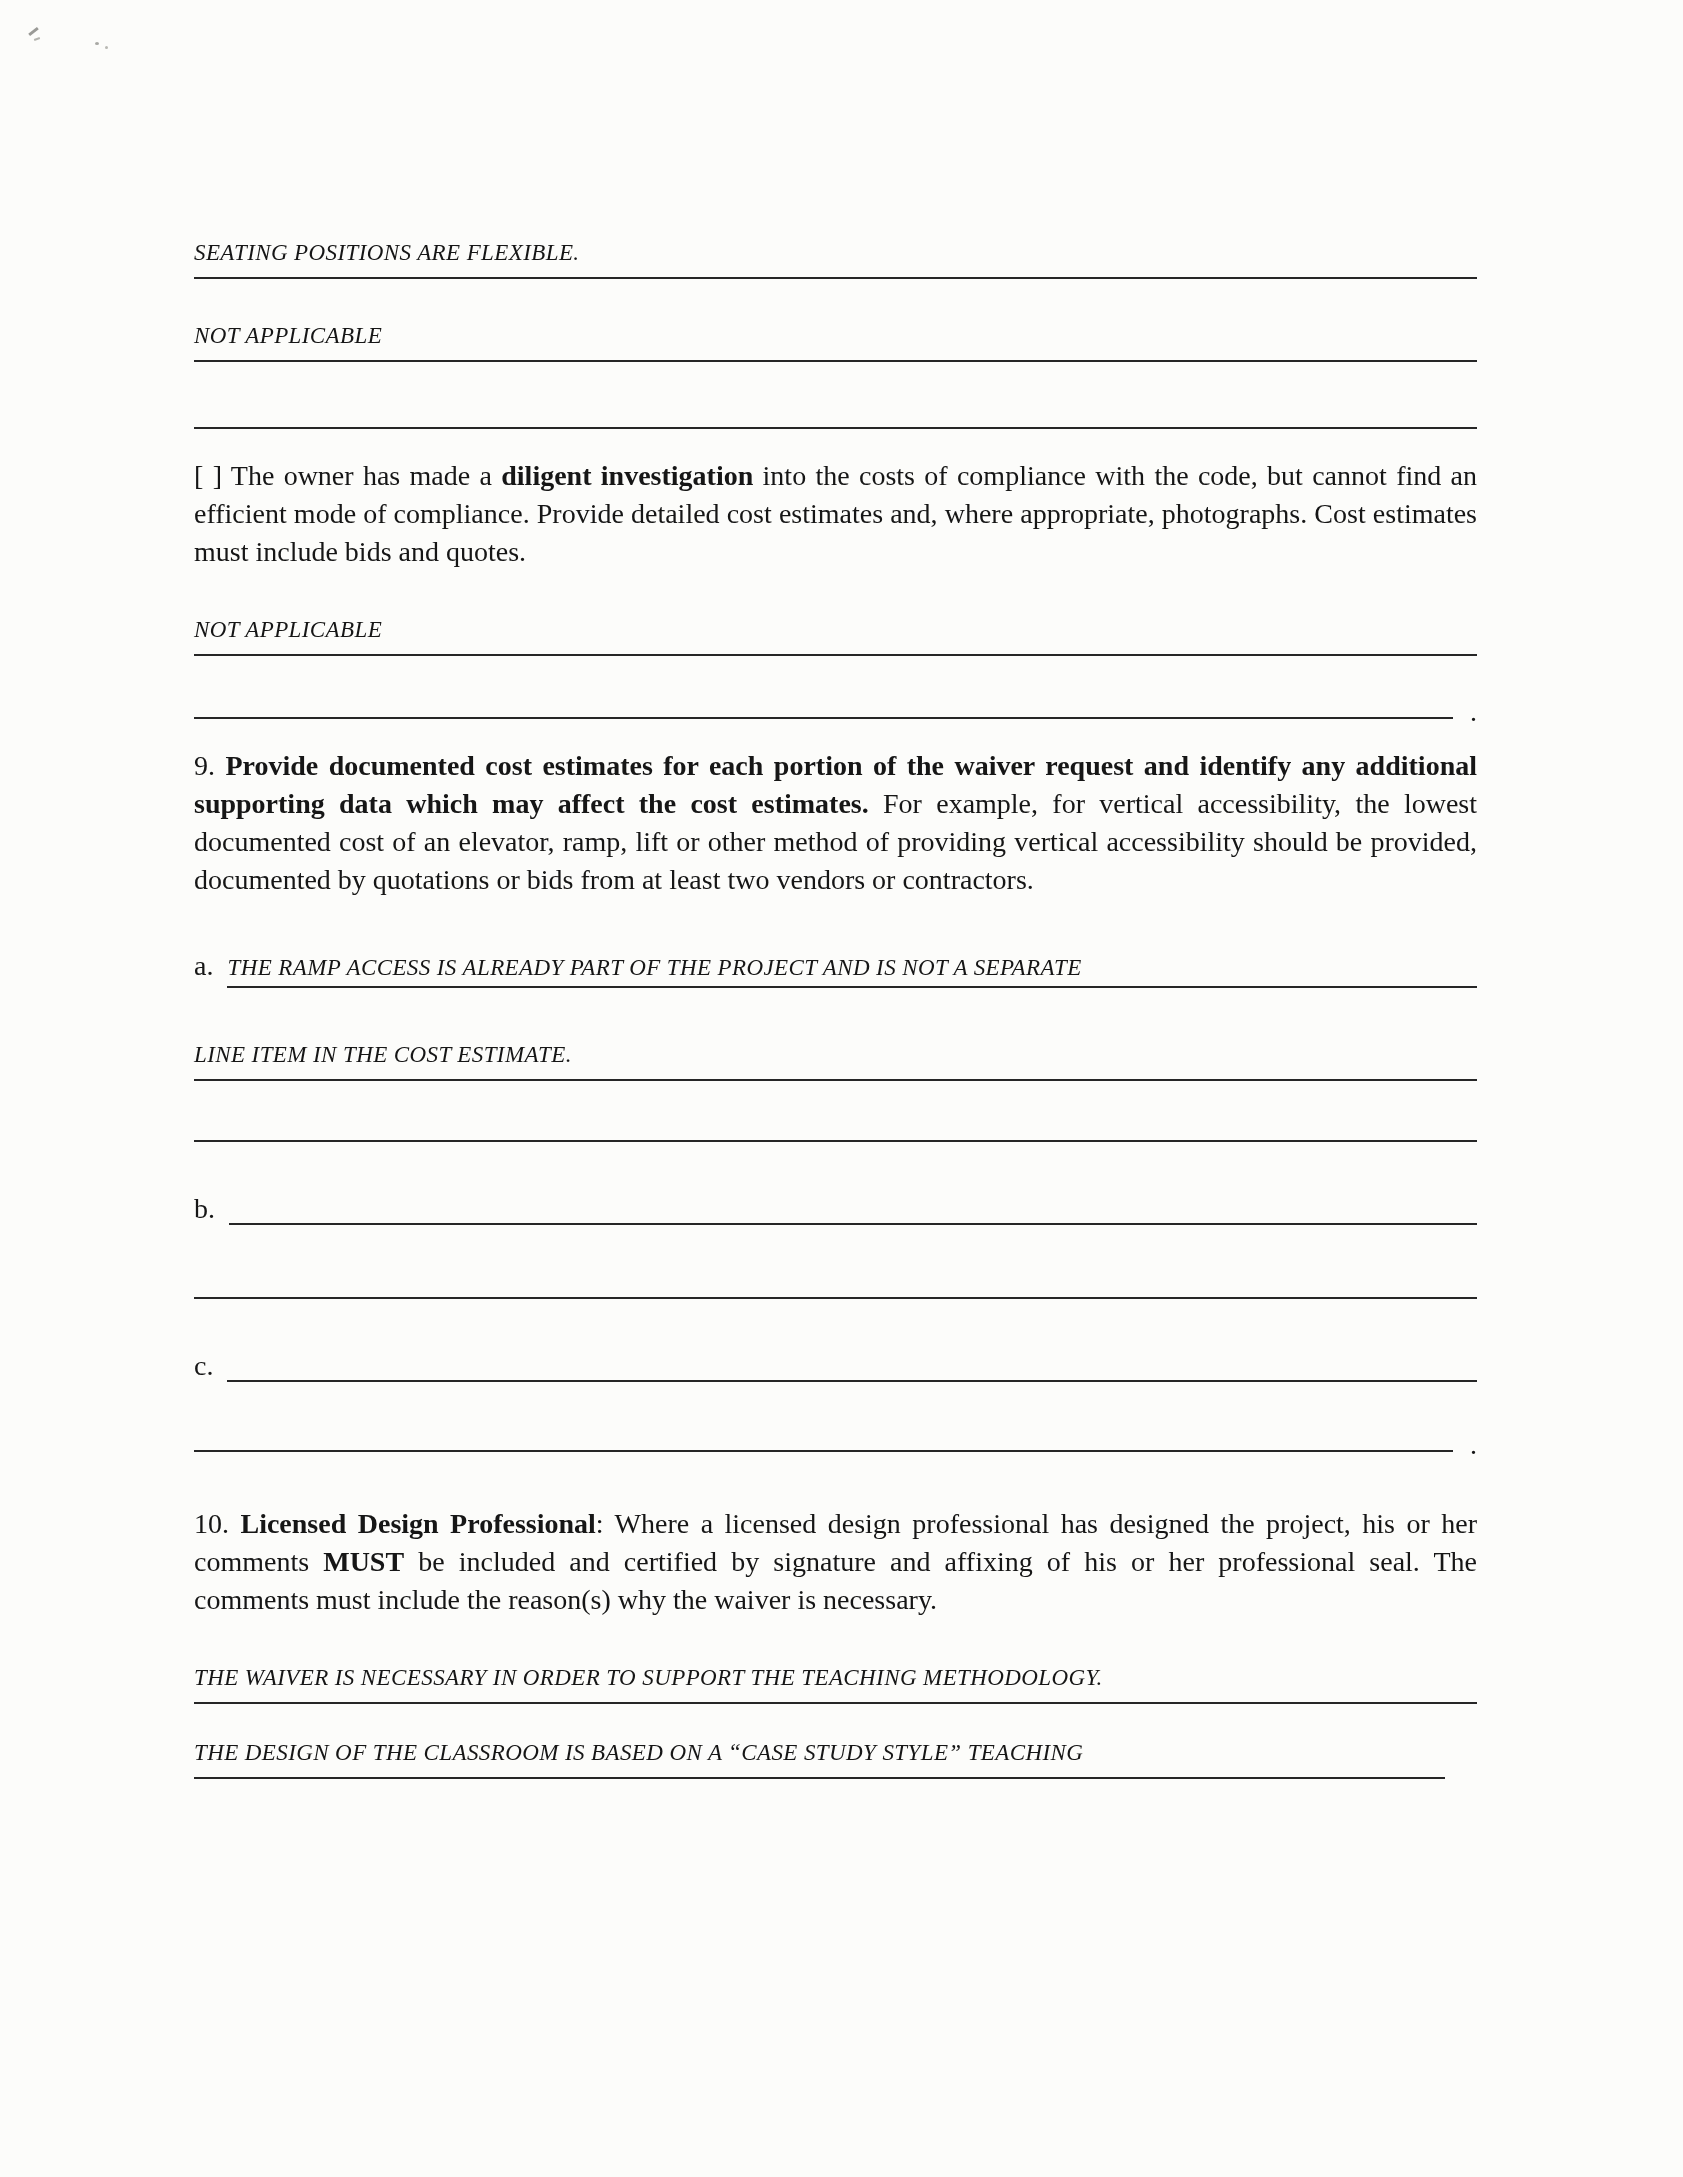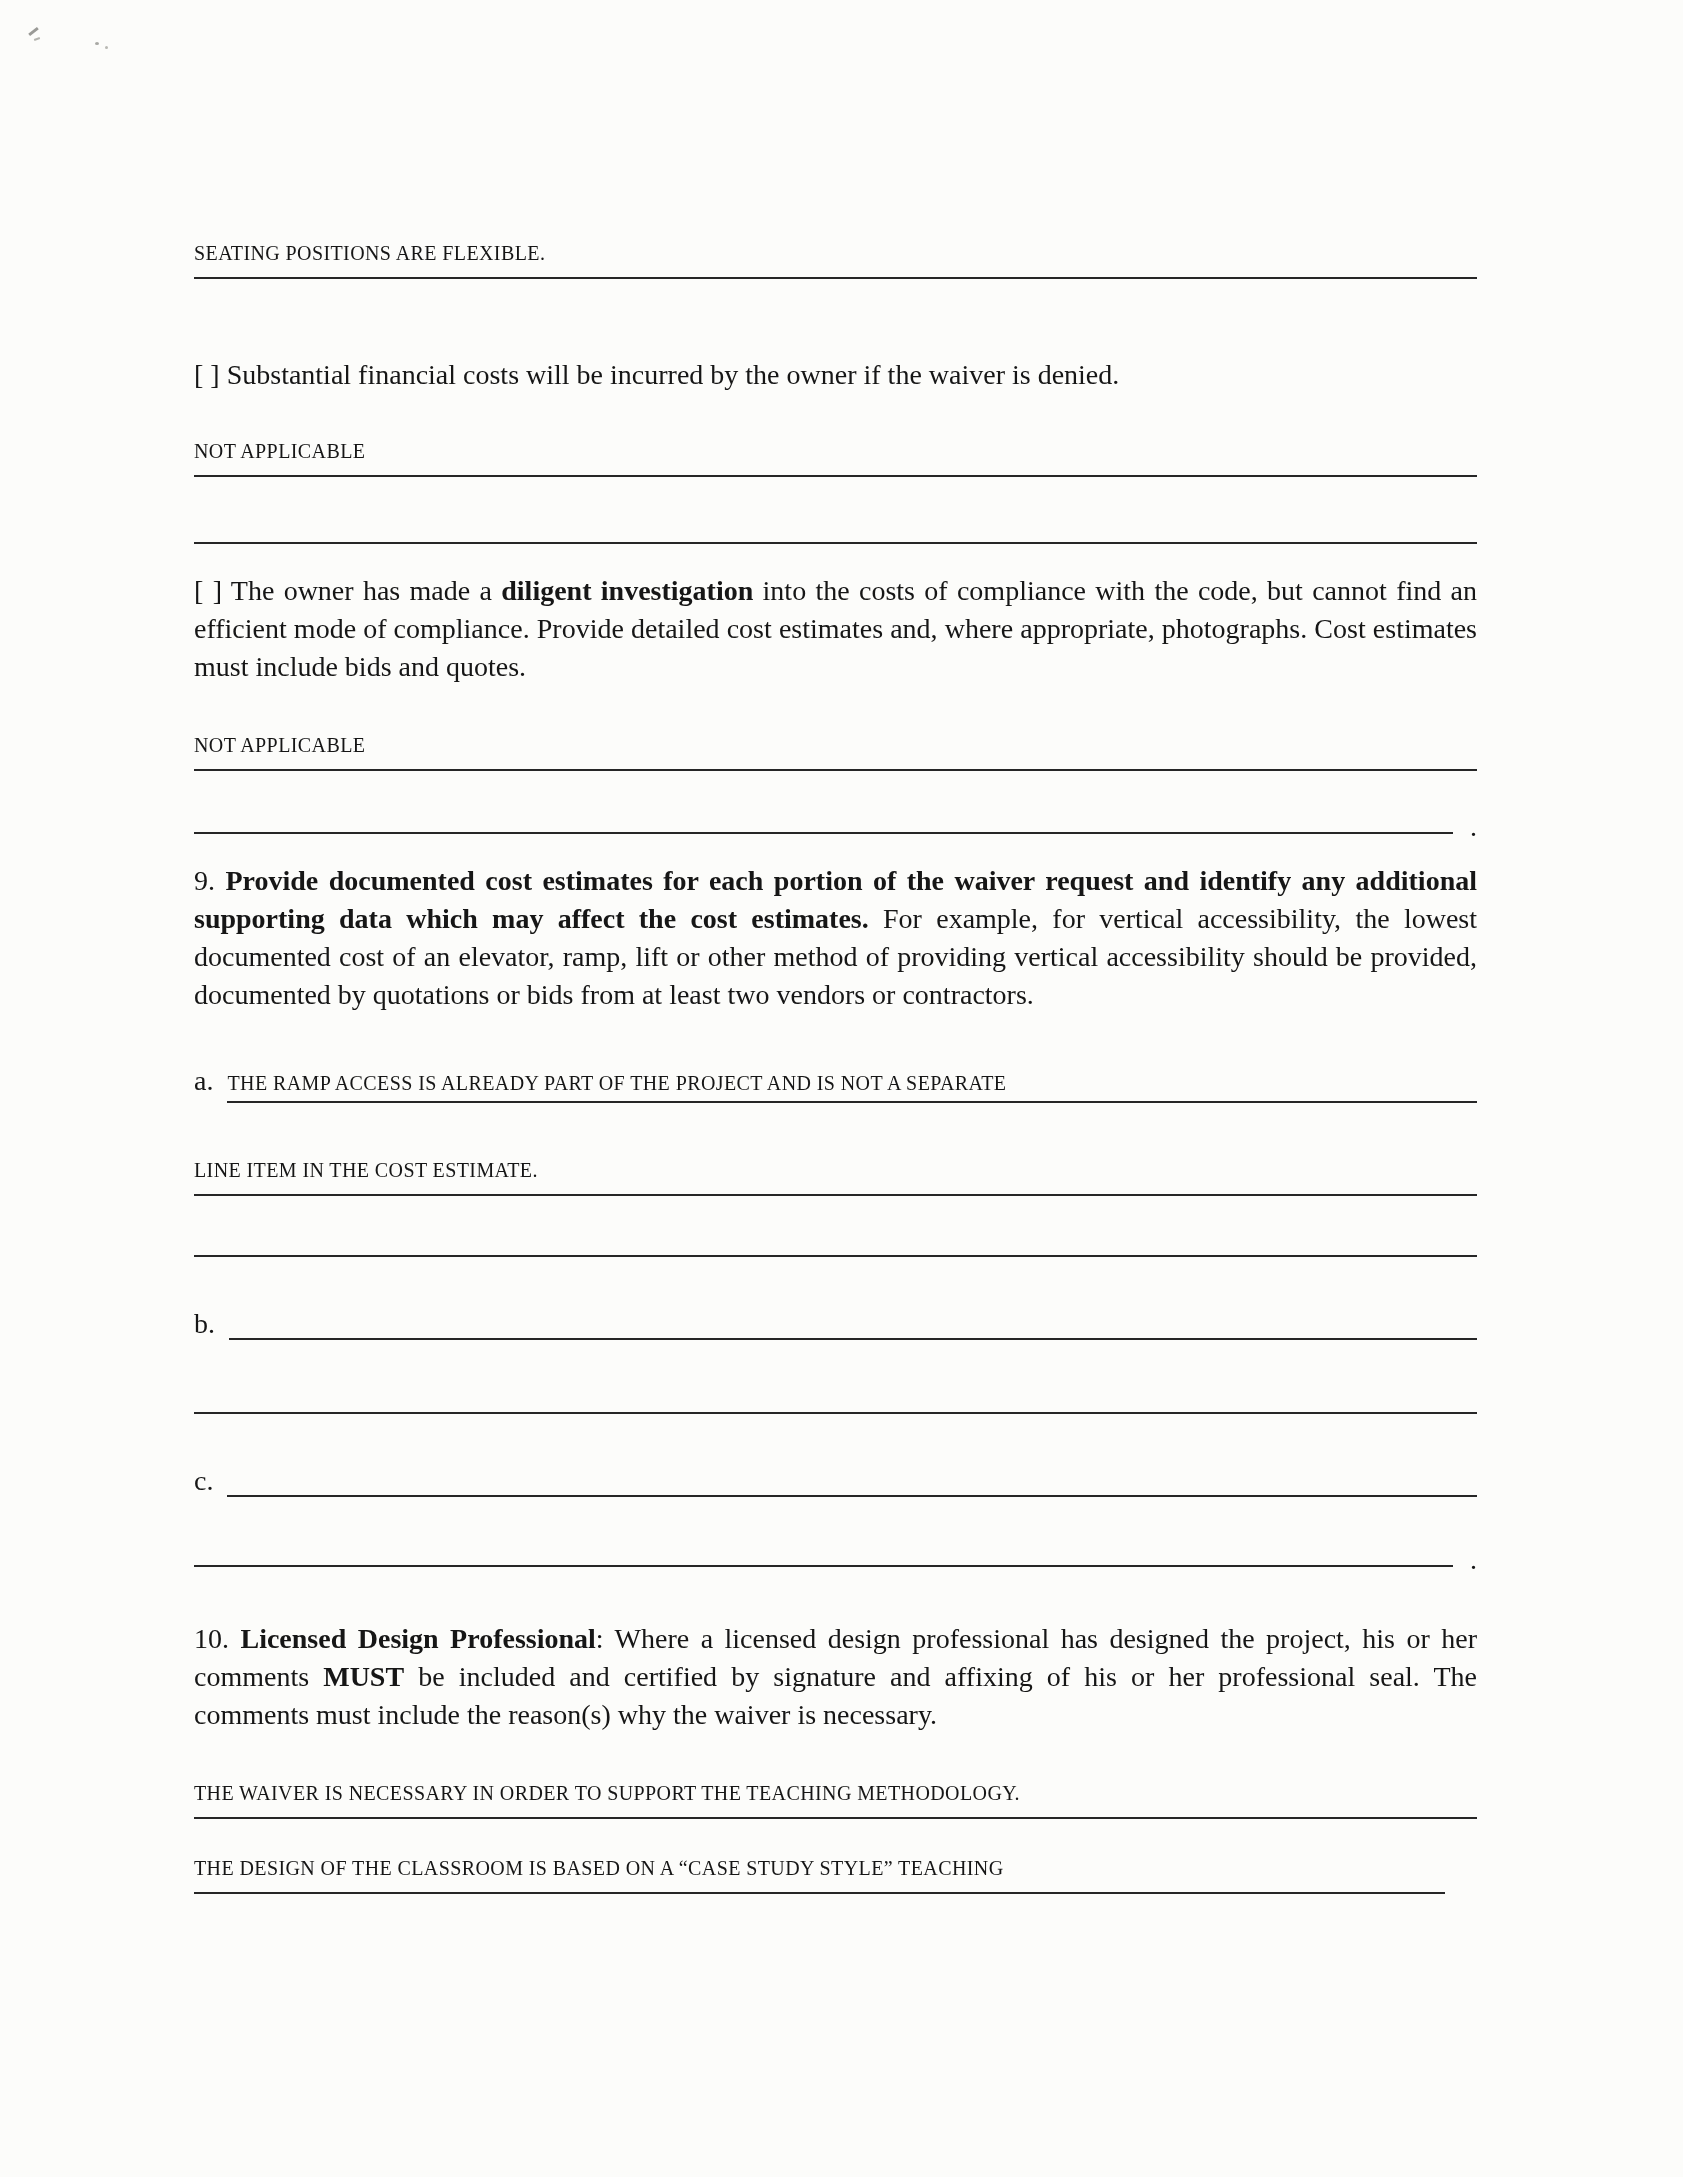--- a/index.html
+++ b/index.html
@@ -31,21 +31,22 @@
   .para { text-align: justify; line-height: 38px; }
   .b { font-weight: bold; }
 
   
   .answer {
     border-bottom: 2px solid #262626;
     padding-bottom: 7px;
     line-height: 34px;
   }
   .answer .txt, .lfill .txt {
-    font-size: 20px;
+    font-style: italic;
+    font-size: 23px;
     letter-spacing: 0.4px;
   }
 
   
   .lettered { display: flex; align-items: baseline; }
   .letter { flex: 0 0 auto; padding-right: 14px; line-height: 34px; }
   .lfill {
     flex: 1 1 auto;
     border-bottom: 2px solid #262626;
     padding-bottom: 1px;
@@ -95,21 +96,20 @@
   <span class="scan-mark m1b"></span>
   <span class="scan-mark m2"></span>
   <span class="scan-mark m2b"></span>
 
   <div class="content">
 
     <div class="answer mt-seating">
       <span class="txt">SEATING POSITIONS ARE FLEXIBLE.</span>
     </div>
 
-    <p class="para mt-fin"><span>[ ] </span><span>Substantial financial costs will be incurred by the owner if the waiver is denied.</span></p>
 
     <div class="answer mt-ans1">
       <span class="txt">NOT APPLICABLE</span>
     </div>
 
     <div class="blank mt-rule1">
       <span class="fill"></span>
     </div>
 
     <p class="para mt-inv"><span>[ ] </span><span>The owner has made a </span><span class="b">diligent investigation</span><span> into the costs of compliance with the code, but cannot find an efficient mode of compliance. Provide detailed cost estimates and, where appropriate, photographs. Cost estimates must include bids and quotes.</span></p>

